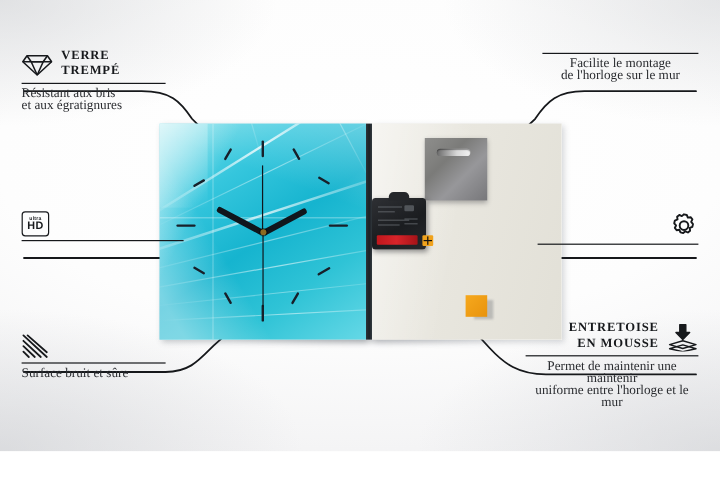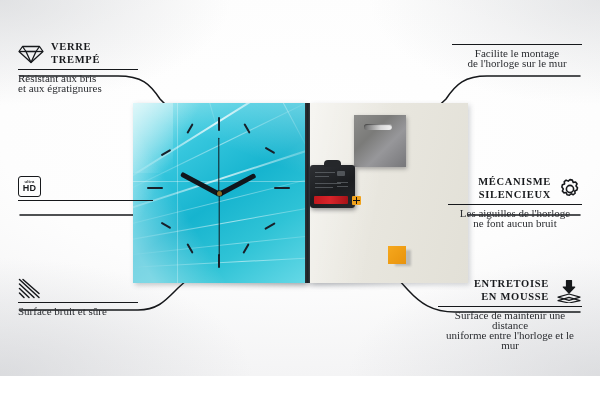--- a/index.html
+++ b/index.html
@@ -261,44 +261,40 @@
   </div>
 
   <div class="callout right" style="left:452px;top:41px;width:130px;">
     <div class="co-rule"></div>
     <div class="co-desc">Facilite le montage
 de l'horloge sur le mur</div>
   </div>
 
   <div class="callout right" style="left:448px;top:176px;width:134px;">
     <div class="co-head">
-      <div class="co-title">MÉCANISME
-SILENCIEUX</div>
       <svg class="ico" width="24" height="24" viewBox="0 0 24 24">
         <g fill="none" stroke="#17191c" stroke-width="1.6" stroke-linejoin="round">
           <path d="M12,2.6 l2.3,.55 .9,2.2 2.3,-.35 1.5,1.85 -1.0,2.1 1.5,1.8 -.55,2.3 -2.2,.9 .35,2.3 -1.85,1.5 -2.1,-1.0 -1.8,1.5 -2.3,-.55 -.9,-2.2 -2.3,.35 -1.5,-1.85 1.0,-2.1 -1.5,-1.8 .55,-2.3 2.2,-.9 -.35,-2.3 1.85,-1.5 2.1,1.0 Z"></path>
           <circle cx="12" cy="12" r="3.6"></circle>
         </g>
       </svg>
     </div>
     <div class="co-rule"></div>
-    <div class="co-desc">Les aiguilles de l'horloge
-ne font aucun bruit</div>
-  </div>
-
-  <div class="callout right" style="left:438px;top:278px;width:144px;">
+  </div>
+
+  <div class="callout right" style="left:438px;top:268px;width:144px;">
     <div class="co-head">
       <div class="co-title">ENTRETOISE
 EN MOUSSE</div>
       <svg class="ico" width="26" height="24" viewBox="0 0 26 24">
         <g fill="#17191c" stroke="#17191c" stroke-width="1.2" stroke-linejoin="round">
           <path d="M10.5,1.5 h5 v6.5 h3.2 L13,14 L7.3,8 h3.2 Z"></path>
           <path d="M13,15 L24,18.2 L13,21.4 L2,18.2 Z" fill="none"></path>
           <path d="M13,18.4 L24,21.6 L13,24 L2,21.6 Z" fill="none"></path>
         </g>
       </svg>
     </div>
     <div class="co-rule"></div>
-    <div class="co-desc">Surface de maintenir une distance
+    <div class="co-desc">Permet de maintenir une maintenir
 uniforme entre l'horloge et le mur</div>
   </div>
 
 </div>
 
 </body></html>

